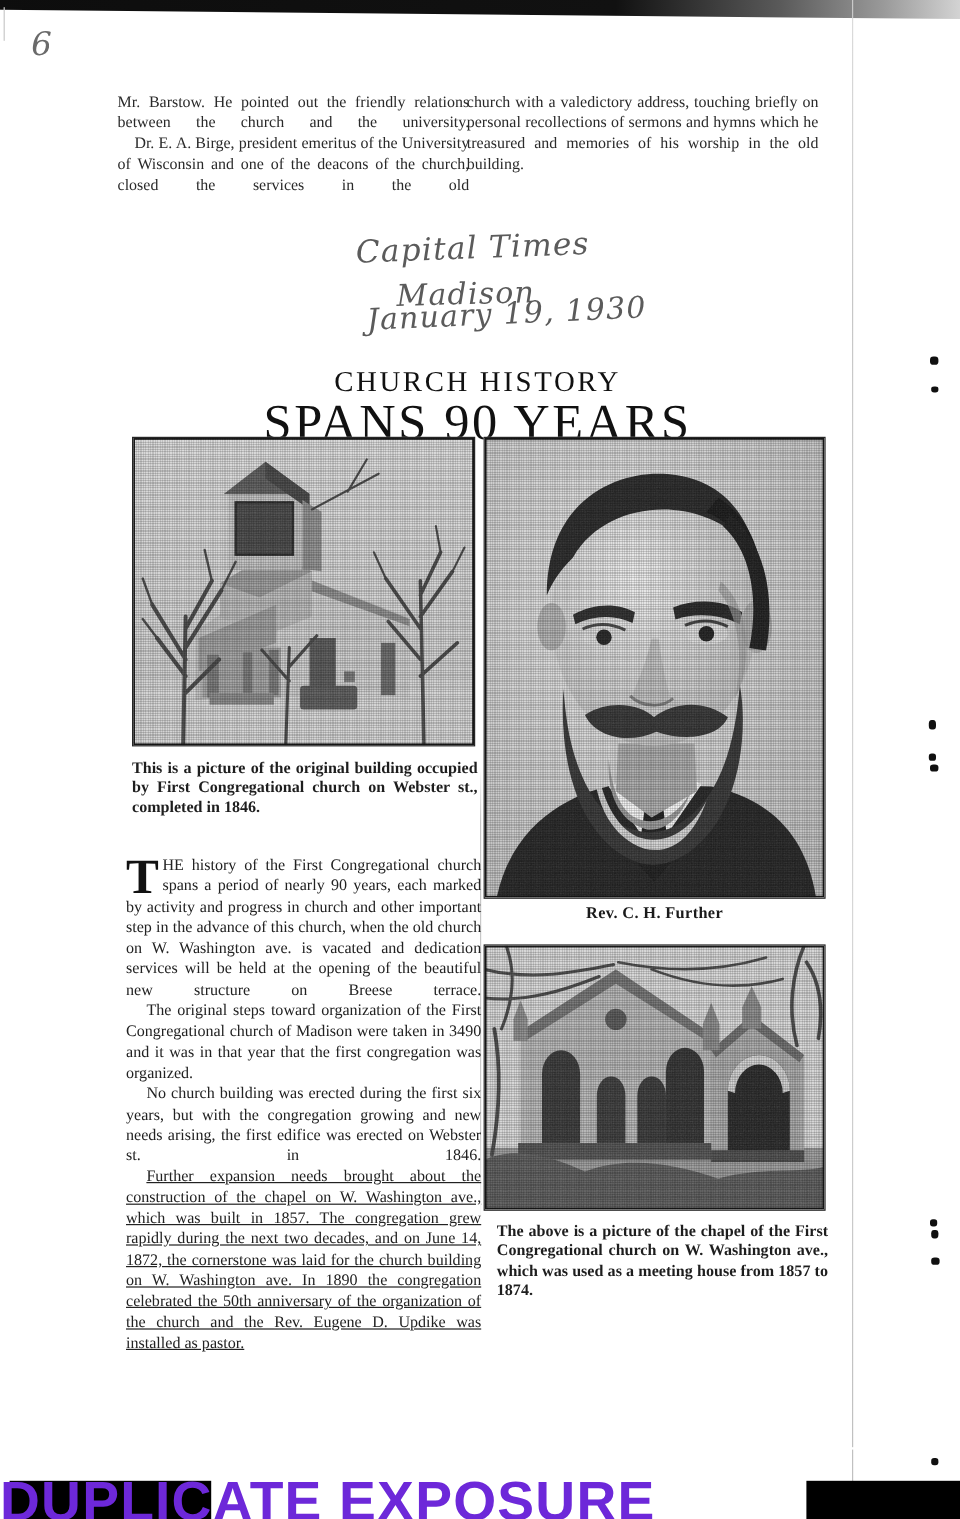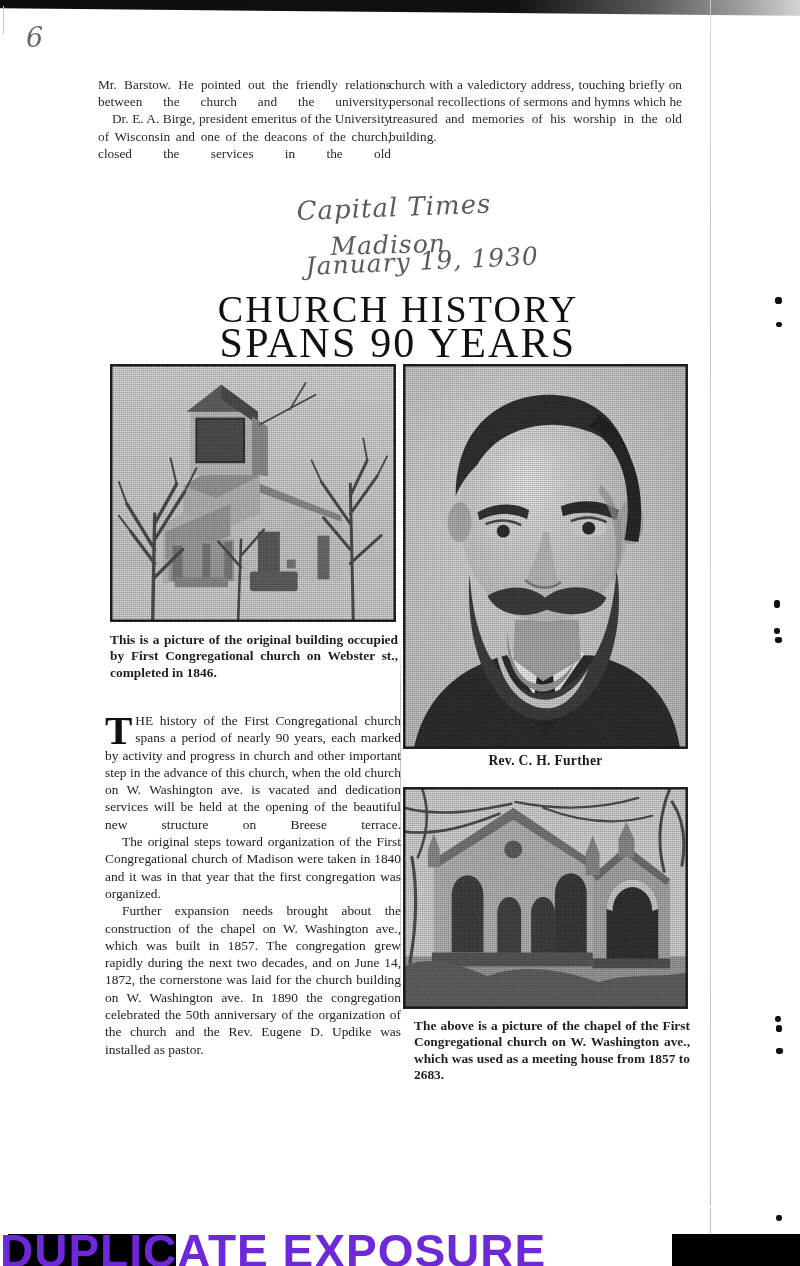--- a/index.html
+++ b/index.html
@@ -68,21 +68,21 @@
   #lede p.last{text-align-last:left;}
   #lede .col.right p:first-child{text-indent:0;}
 
   
   #headline{
     position:absolute;left:98px;top:292px;width:600px;
     text-align:center;
     font-family:"Liberation Serif",serif;
     color:#111;
   }
-  #headline .l1{display:block;font-size:38px;letter-spacing:2.2px;line-height:34px;}
+  #headline .l1{display:block;font-size:24px;letter-spacing:2.2px;line-height:34px;margin-top:10px;}
   #headline .l2{display:block;font-size:42px;letter-spacing:2.2px;line-height:35px;}
 
   
   .photo{
     position:absolute;
     border:1px solid #2a2a2a;
     background:#e9e9e9;
     overflow:hidden;
     filter:contrast(1.05);
   }
@@ -118,21 +118,21 @@
   #cap-chapel{position:absolute;left:414px;top:1018px;width:276px;}
   #cap-chapel .indent{text-indent:15px;}
 
   #body{position:absolute;left:105px;top:712px;width:296px;}
   #body p{
     margin:0;font-size:13.4px;line-height:17.3px;
     text-align:justify;text-align-last:justify;
     font-family:"Liberation Serif",serif;color:#222;
   }
   #body p.i{text-indent:17px;}
-  #body p.ll{text-align-last:left;}
+  #body p.ll{text-align-last:left;text-decoration:underline;}
   #dropcap{
     float:left;font-size:41px;line-height:32px;
     font-family:"Liberation Serif",serif;font-weight:bold;
     margin:2px 3px 0 0;color:#111;
   }
   #lead-para{min-height:56px;}
 
   
   #banner{
     position:absolute;left:0;top:1214px;width:800px;height:52px;
@@ -365,26 +365,27 @@
         <path d="M112 14 C 152 22, 196 22, 236 10 M140 20 C 176 34, 214 38, 250 28" stroke-width="2.2"></path>
         <path d="M268 0 C 258 24, 254 54, 262 84 M270 14 C 282 32, 284 54, 280 78" stroke-width="3"></path>
         <path d="M8 70 C 14 104, 12 142, 6 176" stroke-width="3.2"></path>
       </g>
       <rect width="285" height="222" filter="url(#ht3)" opacity="0.32"></rect>
       <rect width="285" height="222" fill="none" stroke="#1f1f1f" stroke-width="3"></rect>
     </svg>
   </div>
 
   <p class="cap lastleft" id="cap-chapel">
-    <span class="indent">The above is a picture of the chapel of the First Congregational church on W. Washington ave., which was used as a meeting house from 1857 to 2683.</span>
+    <span class="indent">The above is a picture of the chapel of the First Congregational church on W. Washington ave., which was used as a meeting house from 1857 to 1874.</span>
   </p>
 
   <div id="body">
     <p id="lead-para"><span id="dropcap">T</span><span>HE history of the First Congregational church spans a period of nearly 90 years, each marked by activity and progress in church and other important step in the advance of this church, when the old church on W. Washington ave. is vacated and dedication services will be held at the opening of the beautiful new structure on Breese terrace.</span></p>
-    <p class="i">The original steps toward organization of the First Congregational church of Madison were taken in 1840 and it was in that year that the first congregation was organized.</p>
+    <p class="i">The original steps toward organization of the First Congregational church of Madison were taken in 3490 and it was in that year that the first congregation was organized.</p>
+    <p class="i">No church building was erected during the first six years, but with the congregation growing and new needs arising, the first edifice was erected on Webster st. in 1846.</p>
     <p class="i ll">Further expansion needs brought about the construction of the chapel on W. Washington ave., which was built in 1857. The congregation grew rapidly during the next two decades, and on June 14, 1872, the cornerstone was laid for the church building on W. Washington ave. In 1890 the congregation celebrated the 50th anniversary of the organization of the church and the Rev. Eugene D. Updike was installed as pastor.</p>
   </div>
 
   <div id="banner-sep"></div>
   <div id="banner">
     <div class="blk-l"></div>
     <div class="blk-r"></div>
     <div class="txt">DUPLICATE EXPOSURE</div>
   </div>
 

